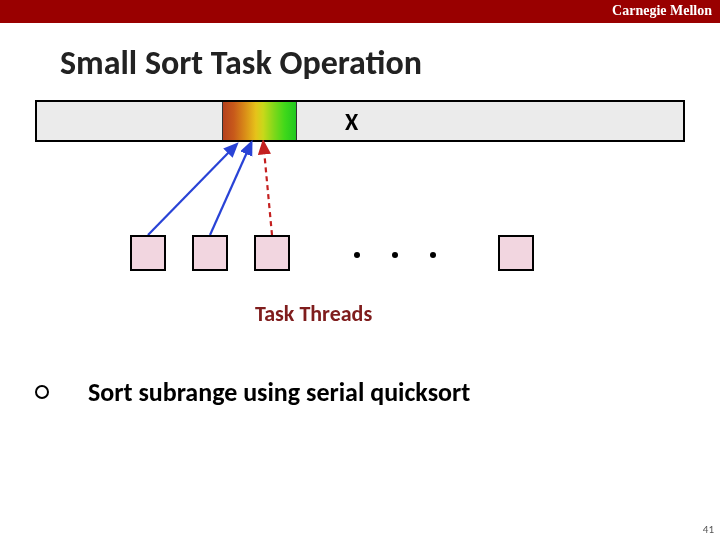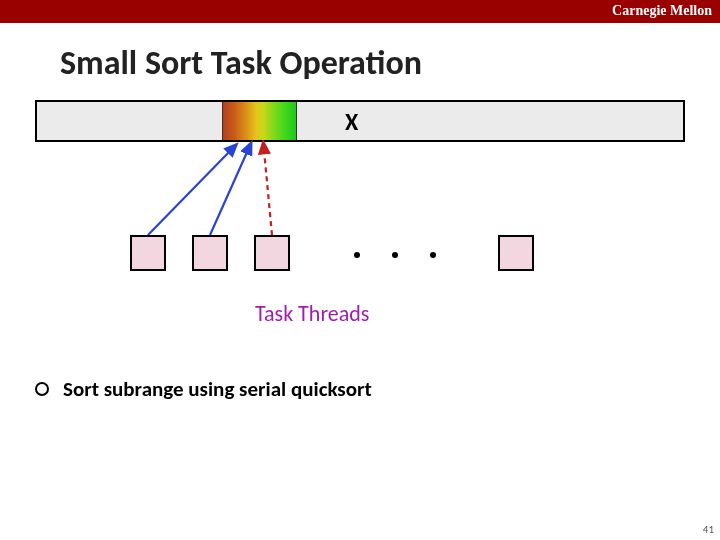--- a/index.html
+++ b/index.html
@@ -80,43 +80,44 @@
     height: 6px;
     border-radius: 50%;
     background: #000;
     top: 252px;
   }
   .threads-label {
     position: absolute;
     top: 300px;
     left: 255px;
     font-size: 22px;
-    font-weight: normal;
-    color: #a21caf;
+    font-weight: bold;
+    color: #7f1d1d;
   }
   .bullet-row {
     position: absolute;
     top: 376px;
     left: 35px;
     display: flex;
     align-items: center;
   }
   .bullet-icon {
     width: 14px;
     height: 14px;
     border: 2.5px solid #000;
     border-radius: 50%;
     margin-right: 14px;
     flex-shrink: 0;
     box-sizing: border-box;
   }
   .bullet-text {
-    font-size: 21px;
+    font-size: 26px;
     font-weight: bold;
     color: #000;
+    margin-left: 25px;
   }
   .page-num {
     position: absolute;
     bottom: 4px;
     right: 6px;
     font-size: 11px;
     color: #555;
     margin-top: 44px;
   }
   svg.arrows {

